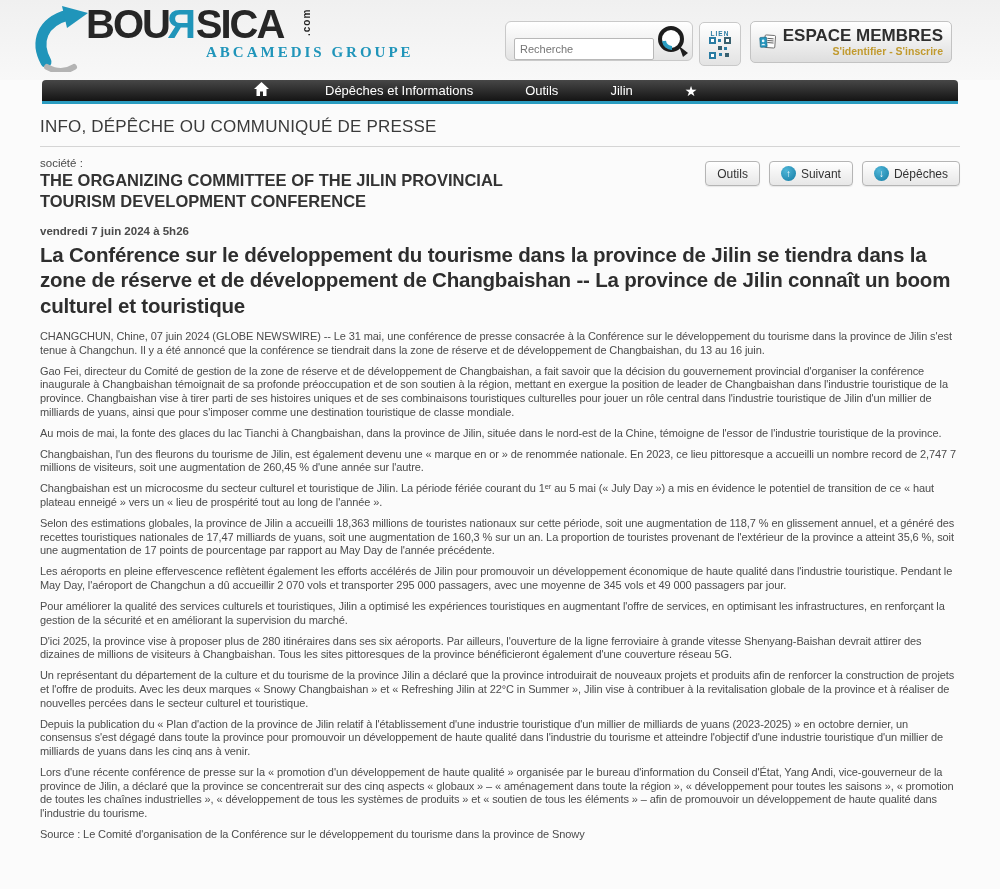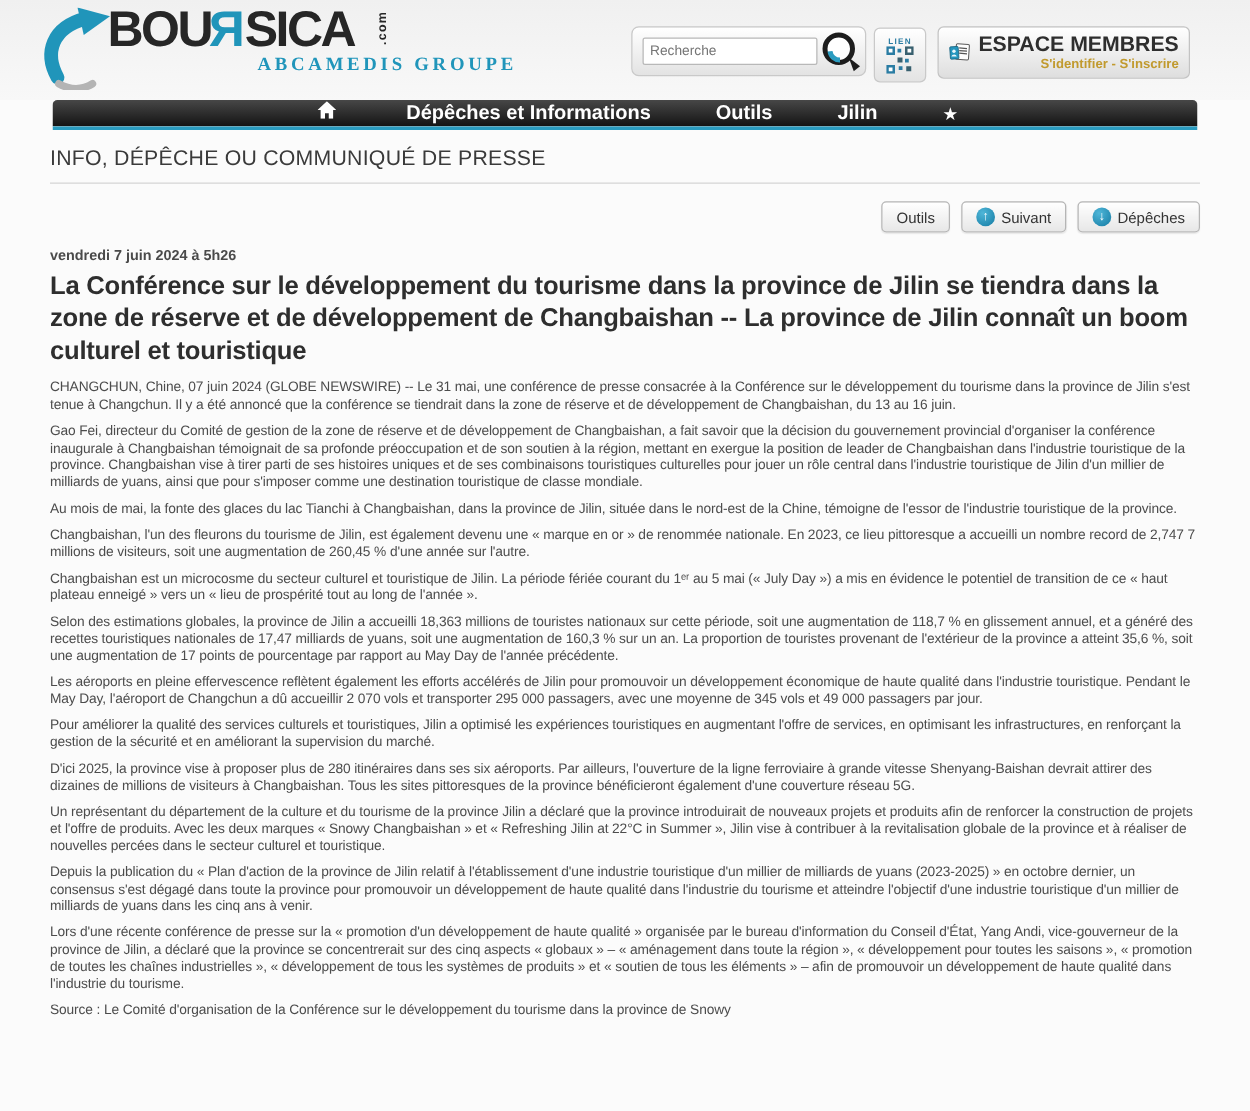--- a/index.html
+++ b/index.html
@@ -30,21 +30,21 @@
   .logo-sub {
     color:#2095ba; font-size:15px; font-weight:700; letter-spacing:3px;
     margin:-2px 0 0 120px;
     font-family:Liberation Serif, serif;
   }
 
   .search-wrap {
     position:absolute; left:505px; top:21px; width:188px; height:40px;
     background:linear-gradient(#ffffff,#e3e3e3);
     border:1px solid #c9c9c9; border-radius:6px;
-    display:flex; align-items:center; padding:0 8px;
+    display:flex; align-items:flex-end; padding:0 8px;
   }
   .search-input {
     width:140px; height:22px; border:1px solid #b8b8b8; border-radius:2px;
     font-size:11px; padding:0 5px; color:#555; outline:none;
     font-family:"Liberation Sans", sans-serif;
   }
   .search-btn { position:absolute; right:2px; top:2px; background:none; border:none; cursor:pointer; }
 
   .qr-btn {
     position:absolute; left:699px; top:22px; width:42px; height:44px;
@@ -68,21 +68,21 @@
   
   .main-nav {
     margin:0 42px; height:24px;
     background:linear-gradient(#474747,#141414);
     border-bottom:3px solid #2a9cc0;
     border-radius:4px 4px 0 0;
     display:flex; align-items:center;
   }
   .nav-home { margin-left:212px; }
   .nav-item {
-    color:#fff; font-size:16px; font-weight:700; text-decoration:none;
+    color:#fff; font-size:13px; font-weight:400; text-decoration:none;
     padding:0 26px; white-space:nowrap; cursor:pointer;
   }
   .nav-item.first { padding-left:56px; }
   .nav-star { color:#fff; font-size:14px; margin-left:26px; cursor:pointer; }
 
   
   .main { padding:0 40px; background:#fbfbfb; }
   .section-title {
     font-size:17px; font-weight:400; color:#3a3a3a; letter-spacing:0.2px;
     margin:13px 0 9px;
@@ -199,20 +199,24 @@
   <a class="nav-item">Jilin</a>
   <a class="nav-star">★</a>
 </nav>
 
 <main class="main">
 
   <h1 class="section-title">INFO, DÉPÊCHE OU COMMUNIQUÉ DE PRESSE</h1>
   <hr class="section-rule">
 
   <div class="article-head">
+    <div>
+      <div class="company-label">société :</div>
+      <div class="company-name">THE ORGANIZING COMMITTEE OF THE JILIN PROVINCIAL TOURISM DEVELOPMENT CONFERENCE</div>
+    </div>
     <div class="toolbar">
       <button class="tb-btn">
         <span>Outils</span>
       </button>
       <button class="tb-btn">
         <span class="tb-ico">↑</span>
         <span>Suivant</span>
       </button>
       <button class="tb-btn">
         <span class="tb-ico">↓</span>

